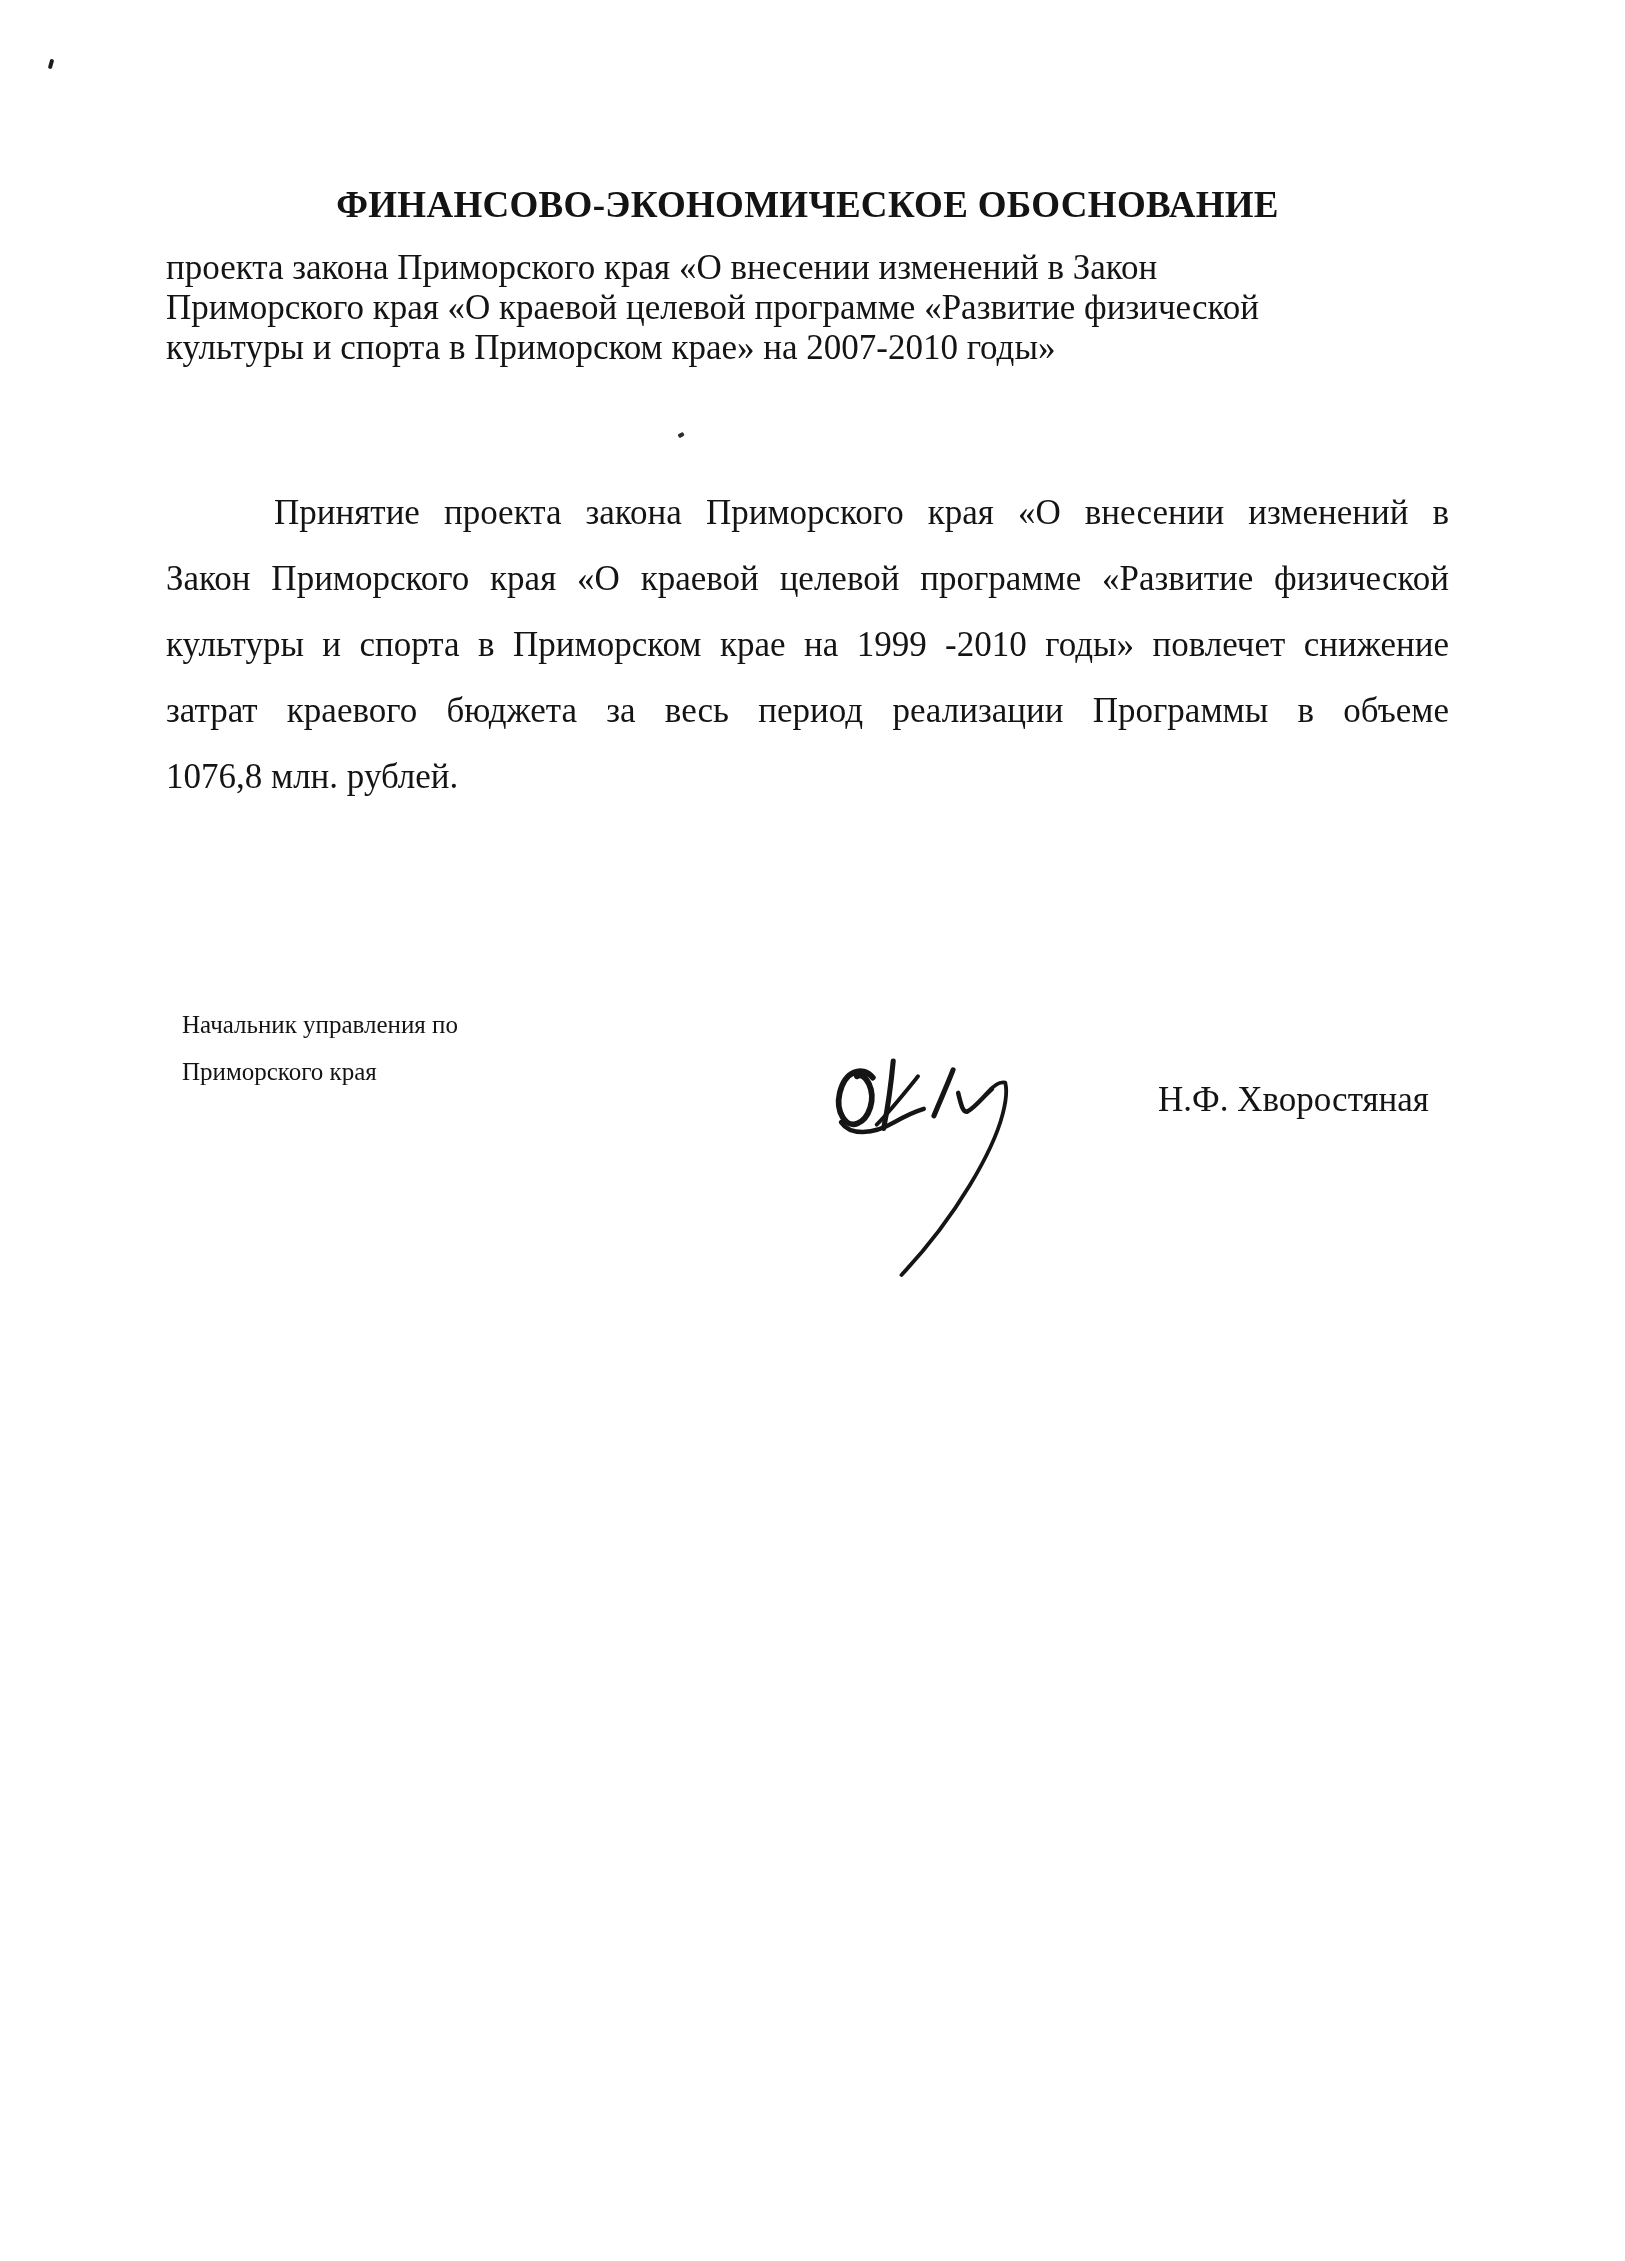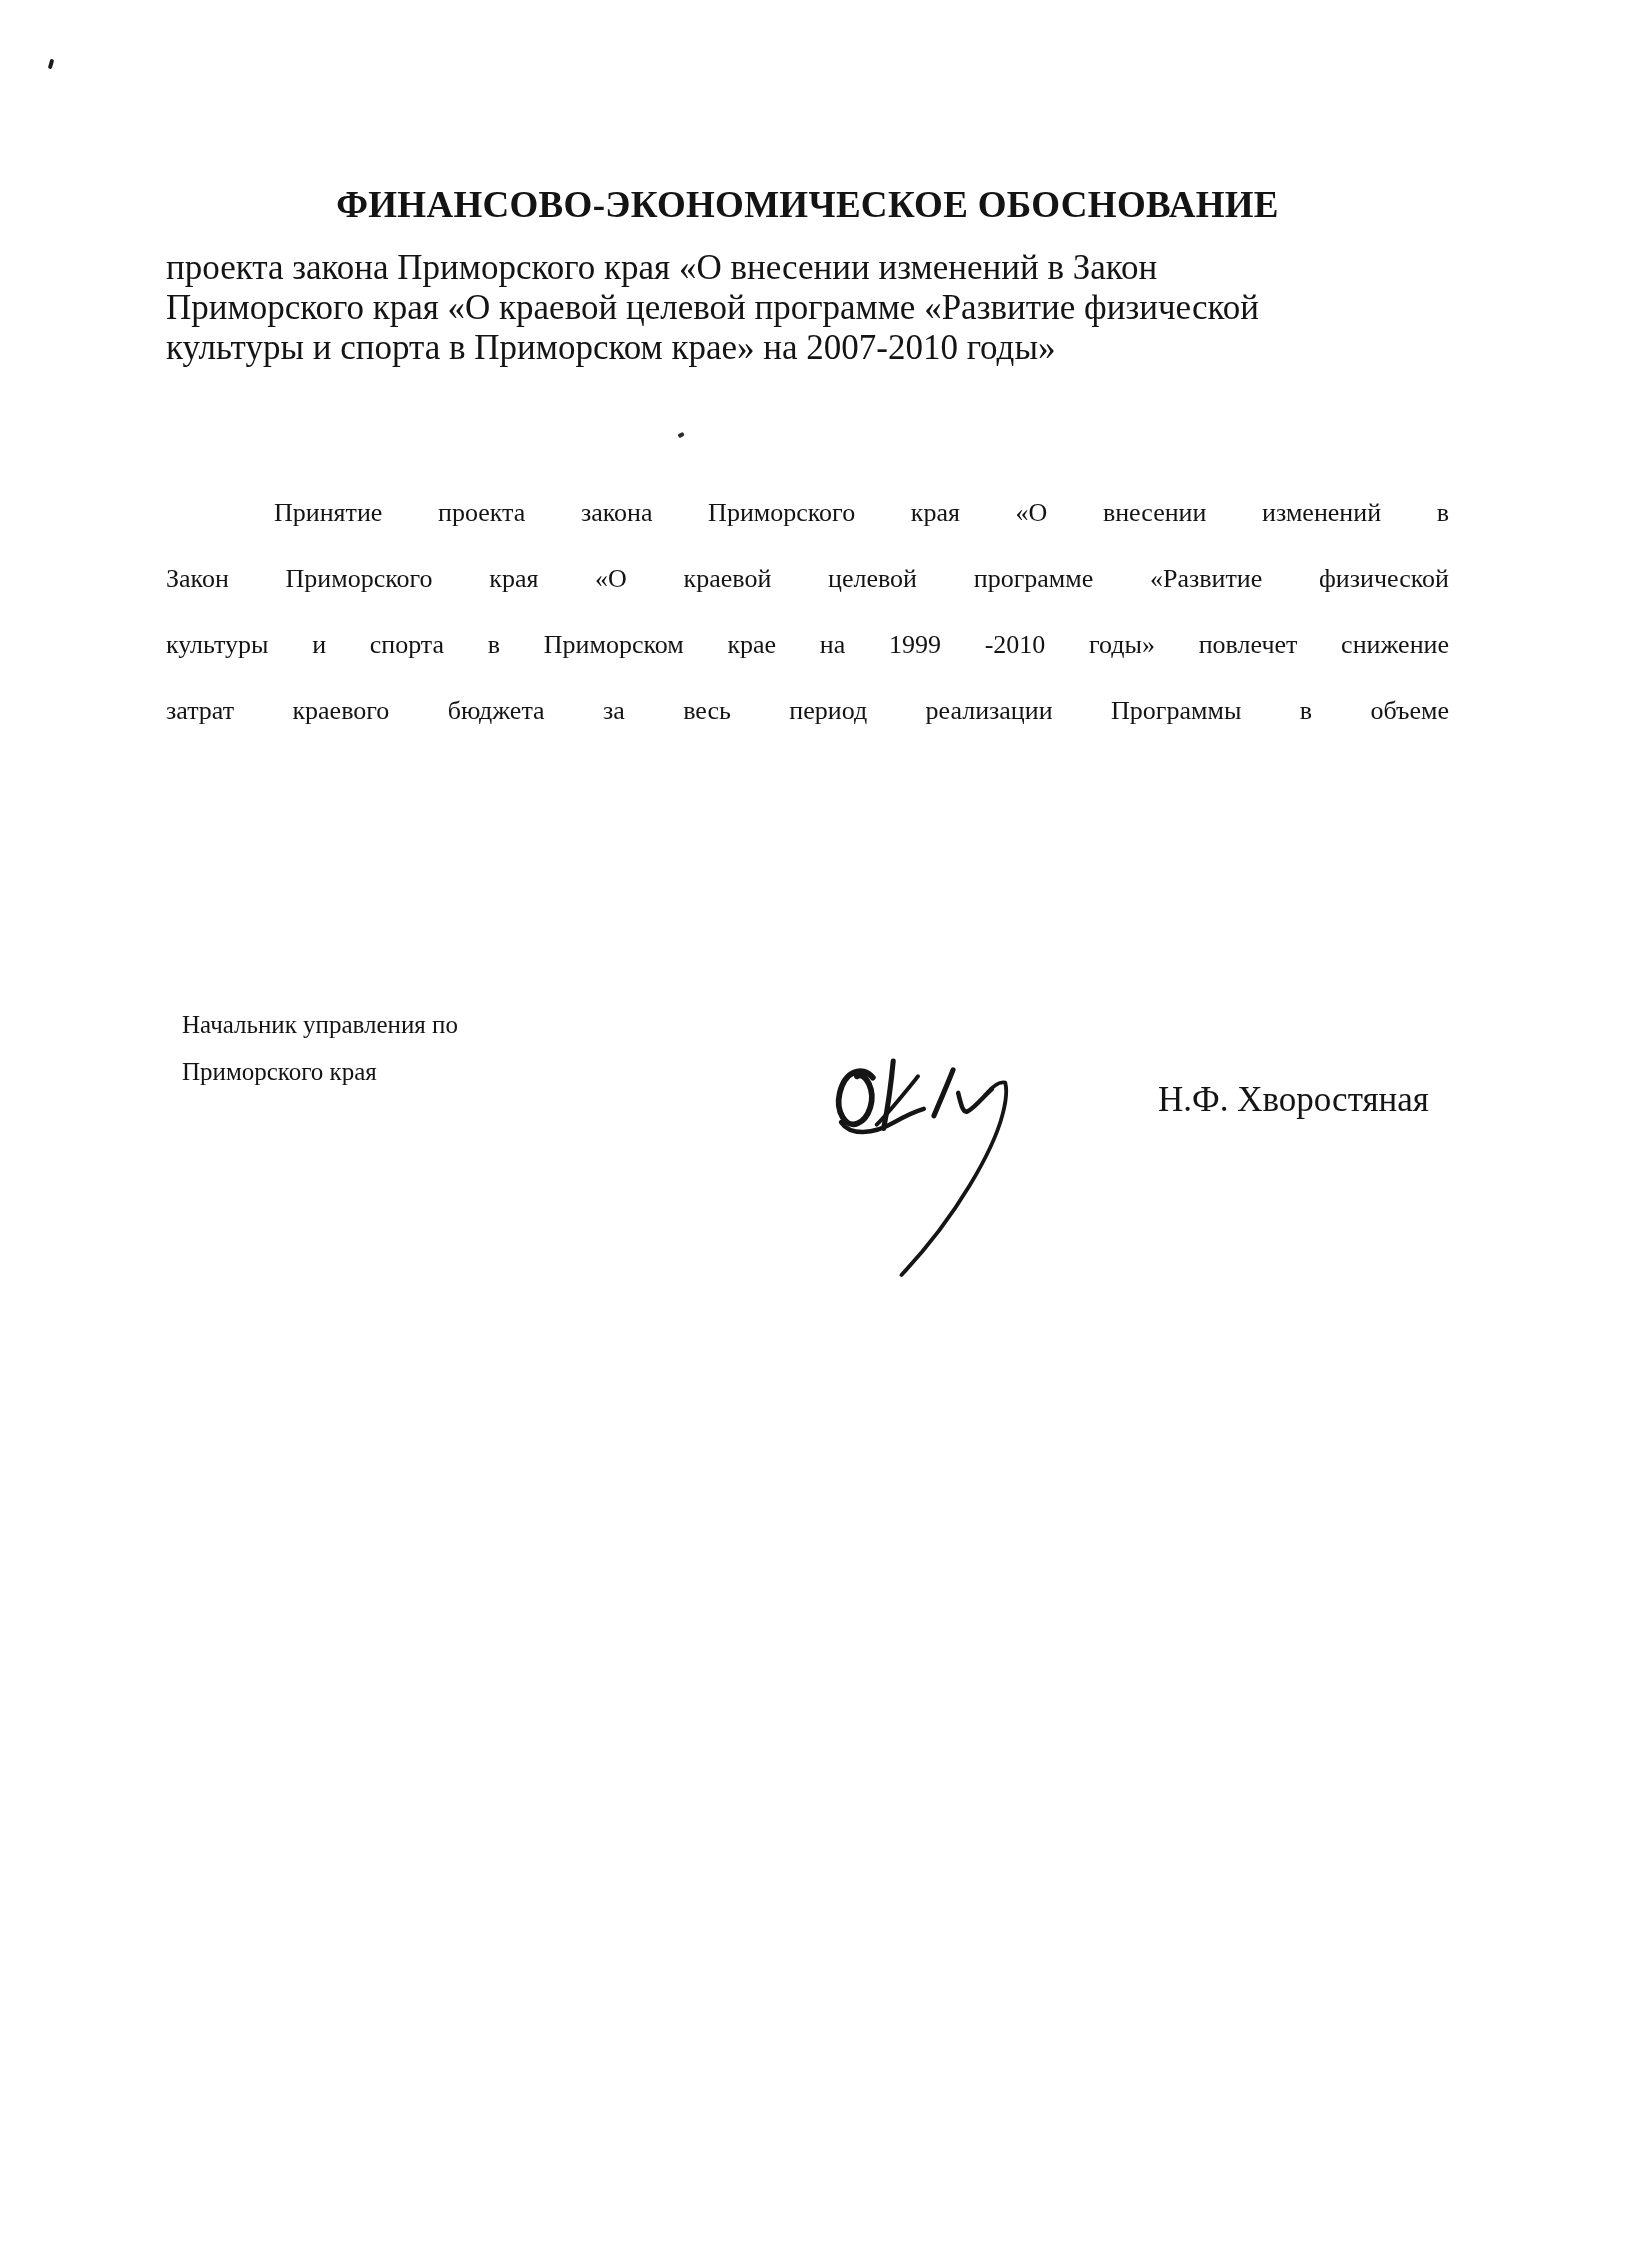--- a/index.html
+++ b/index.html
@@ -34,21 +34,21 @@
     width: 1283px;
     font-size: 35px;
     line-height: 40px;
     text-align: left;
   }
   .doc-body {
     position: absolute;
     left: 166px;
     top: 480px;
     width: 1283px;
-    font-size: 26px;
+    font-size: 35px;
   }
   .doc-body .line {
     height: 66px;
     line-height: 66px;
     white-space: normal;
   }
   .doc-body .line.justified {
     text-align: justify;
     text-align-last: justify;
   }
@@ -127,20 +127,21 @@
     <div>культуры и спорта в Приморском крае» на 2007-2010 годы»</div>
   </div>
 
   <div class="artifact-dot"></div>
 
   <div class="doc-body">
     <div class="line justified first">Принятие проекта закона Приморского края «О внесении изменений в</div>
     <div class="line justified">Закон Приморского края «О краевой целевой программе «Развитие физической</div>
     <div class="line justified">культуры и спорта в Приморском крае на 1999 -2010 годы» повлечет снижение</div>
     <div class="line justified">затрат краевого бюджета за весь период реализации Программы в объеме</div>
+    <div class="line">1076,8 млн. рублей.</div>
   </div>
 
   <div class="sig-position">
     <div>Начальник управления по</div>
     <div>Приморского края</div>
   </div>
 
   <svg class="signature-svg" viewBox="0 0 300 360" fill="none" stroke="#151515" stroke-linecap="round" stroke-linejoin="round">
 
     <path stroke-width="9" d="M 72,38 C 55,18 28,28 20,62 C 13,92 30,118 48,110 C 66,102 77,72 66,48 C 61,37 53,32 47,36"></path>

